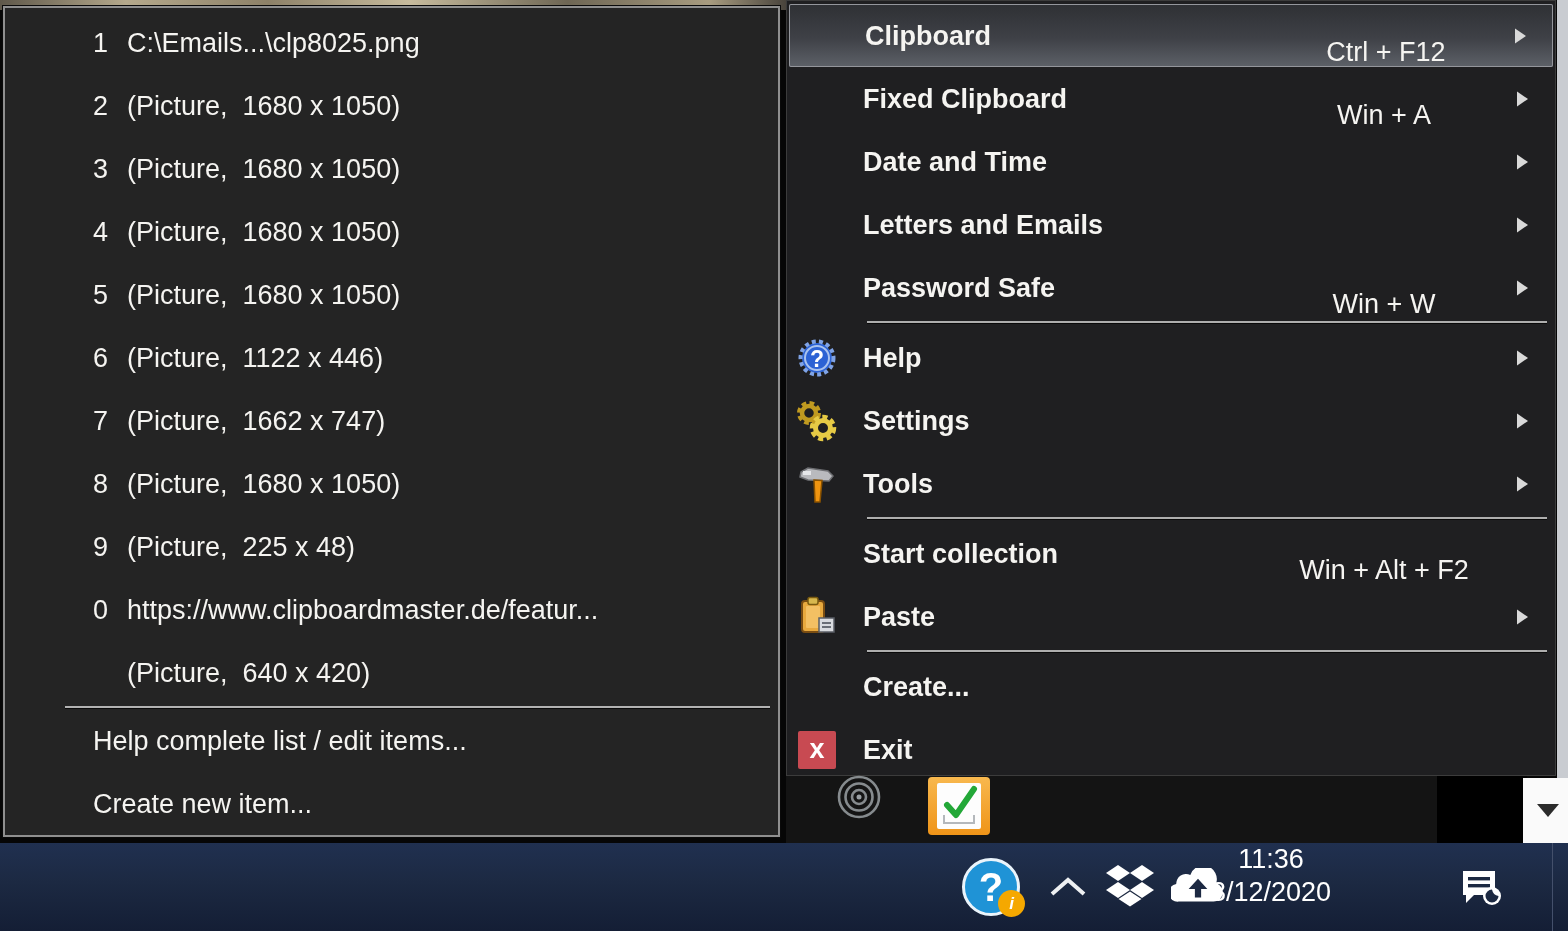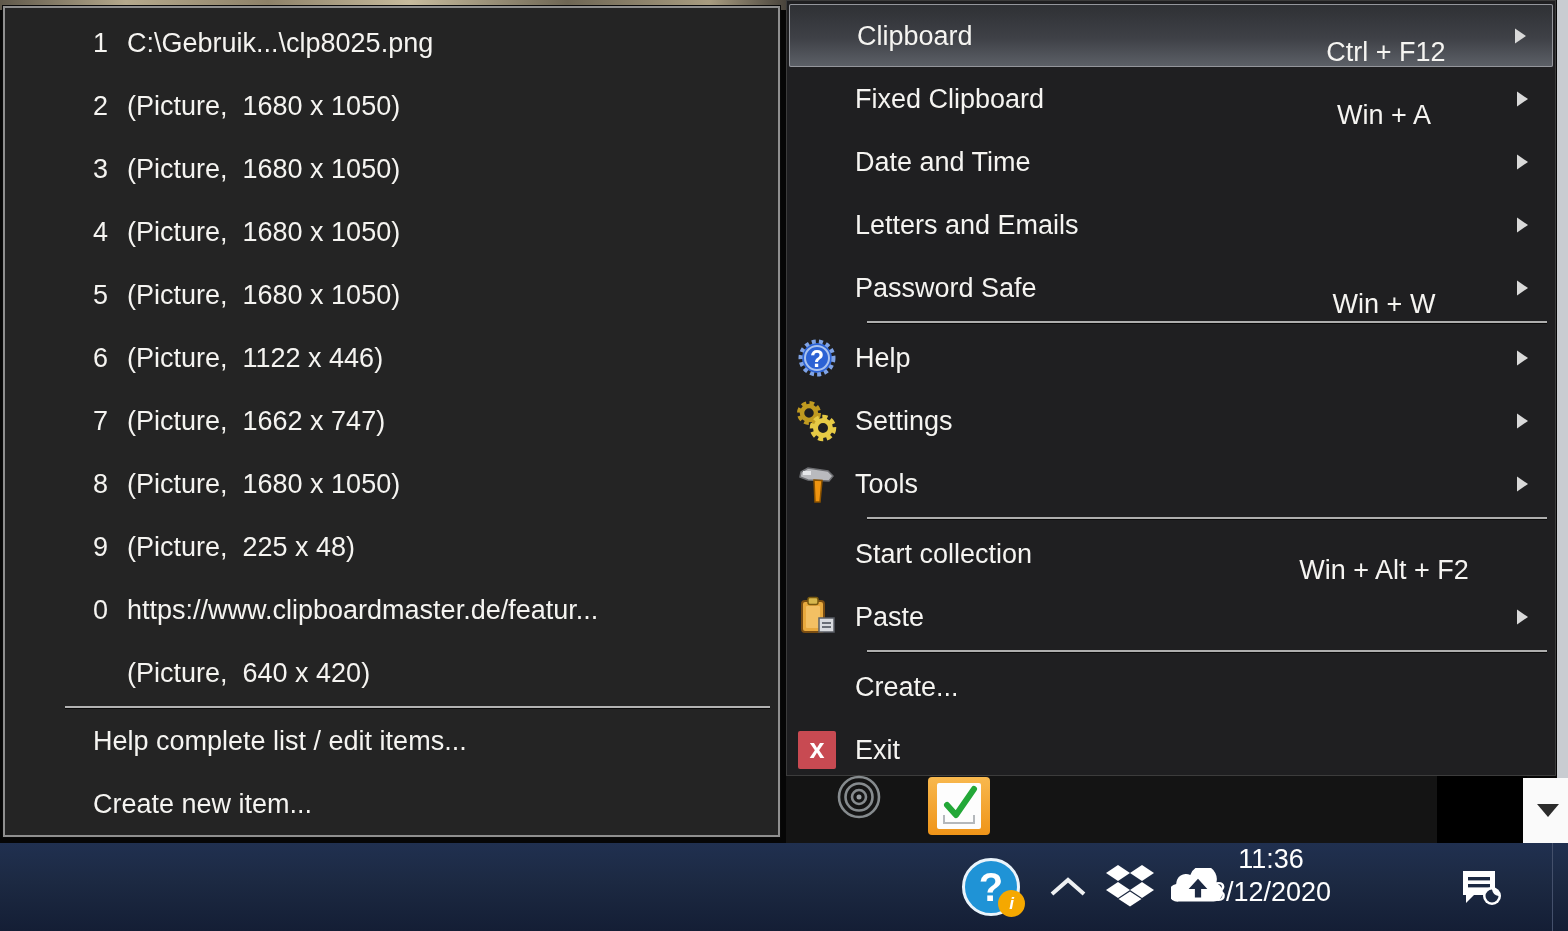--- a/index.html
+++ b/index.html
@@ -33,21 +33,21 @@
     position:absolute;left:786px;top:0;width:770px;height:776px;box-sizing:border-box;
     background:#1f1f21;border:1px solid #3c3c3c;padding-top:3px;
   }
   .menu-row{position:relative;height:63px;font-size:27px;}
   .menu-row.hl{
     margin:0 2px;border-radius:2px;
     background:linear-gradient(180deg,#2e3034 0%,#3f4147 55%,#5d6168 100%);
     box-shadow:inset 0 0 0 1px #94969c;
   }
   .mi-icon{position:absolute;left:8px;top:50%;transform:translateY(-50%);width:44px;display:flex;justify-content:center;align-items:center;}
-  .mi-label{position:absolute;left:68px;top:50%;transform:translateY(-50%);white-space:pre;}
+  .mi-label{position:absolute;left:76px;top:50%;transform:translateY(-50%);white-space:pre;font-weight:bold;}
   .mi-shortcut{position:absolute;left:597px;top:50%;transform:translate(-50%,-50%);white-space:pre;margin-top:16px;}
   .mi-arrow{position:absolute;right:26px;top:50%;transform:translateY(-50%);line-height:0;}
   .menu-sep{height:2px;margin:2px 8px 2px 80px;background:#aeaeae;border-bottom:1px solid #0a0a0a;}
 
   
   #flyout{position:absolute;left:786px;top:776px;width:741px;height:67px;background:#141414;}
   #flyout-black{position:absolute;left:651px;top:0;width:90px;height:67px;background:#000;}
   #streaming-icon{position:absolute;left:48px;top:-4px;}
   #checkbox-tile{
     position:absolute;left:142px;top:1px;width:62px;height:58px;border-radius:4px;
@@ -97,21 +97,21 @@
 <body>
 
 <div id="screen">
 
   <div id="desktop-strip"></div>
   <div id="right-strip"></div>
 
   <div id="clip-panel">
       <div class="clip-row">
         <span class="num">1</span>
-        <span class="txt">C:\Gebruik...\clp8025.png</span>
+        <span class="txt">C:\Emails...\clp8025.png</span>
       </div>
       <div class="clip-row">
         <span class="num">2</span>
         <span class="txt">(Picture,  1680 x 1050)</span>
       </div>
       <div class="clip-row">
         <span class="num">3</span>
         <span class="txt">(Picture,  1680 x 1050)</span>
       </div>
       <div class="clip-row">

